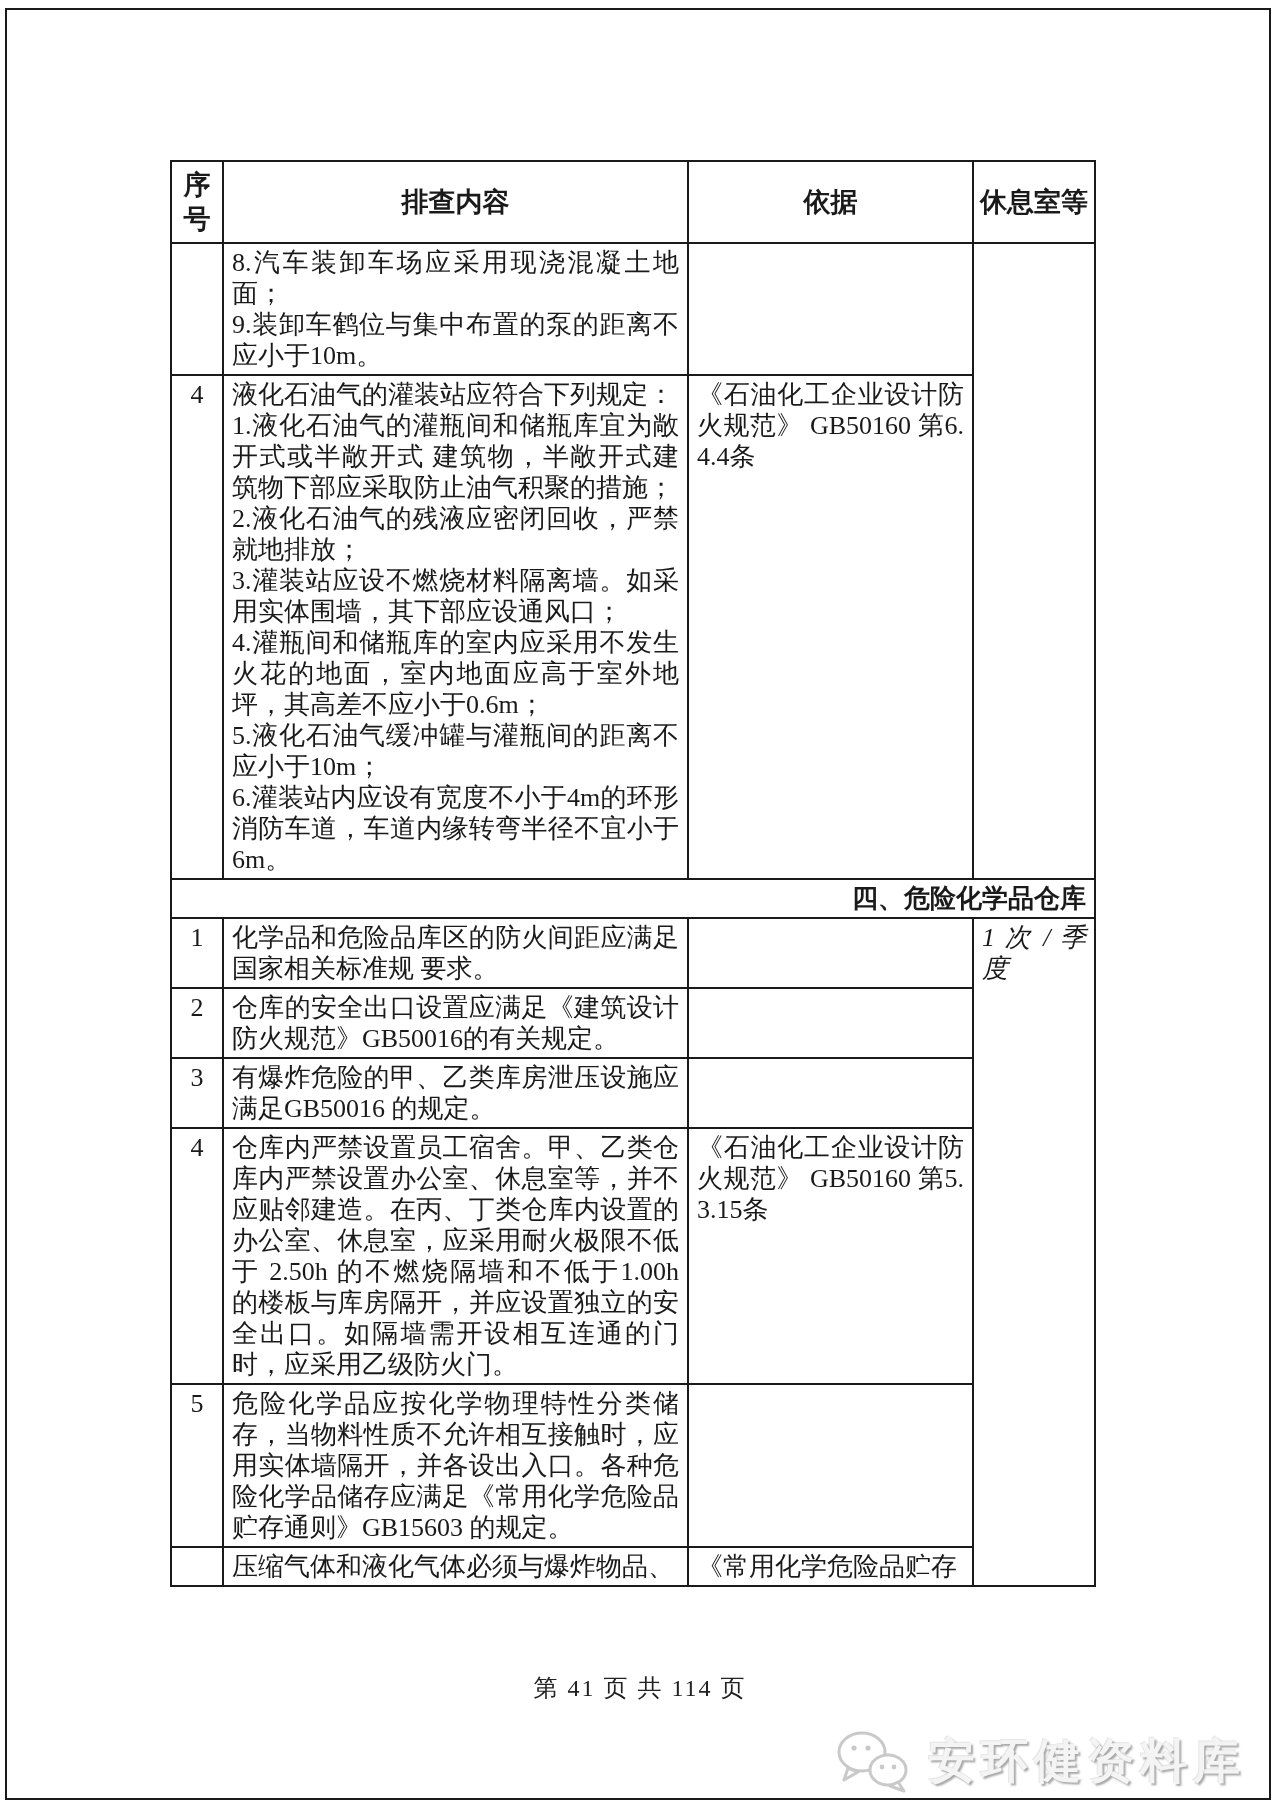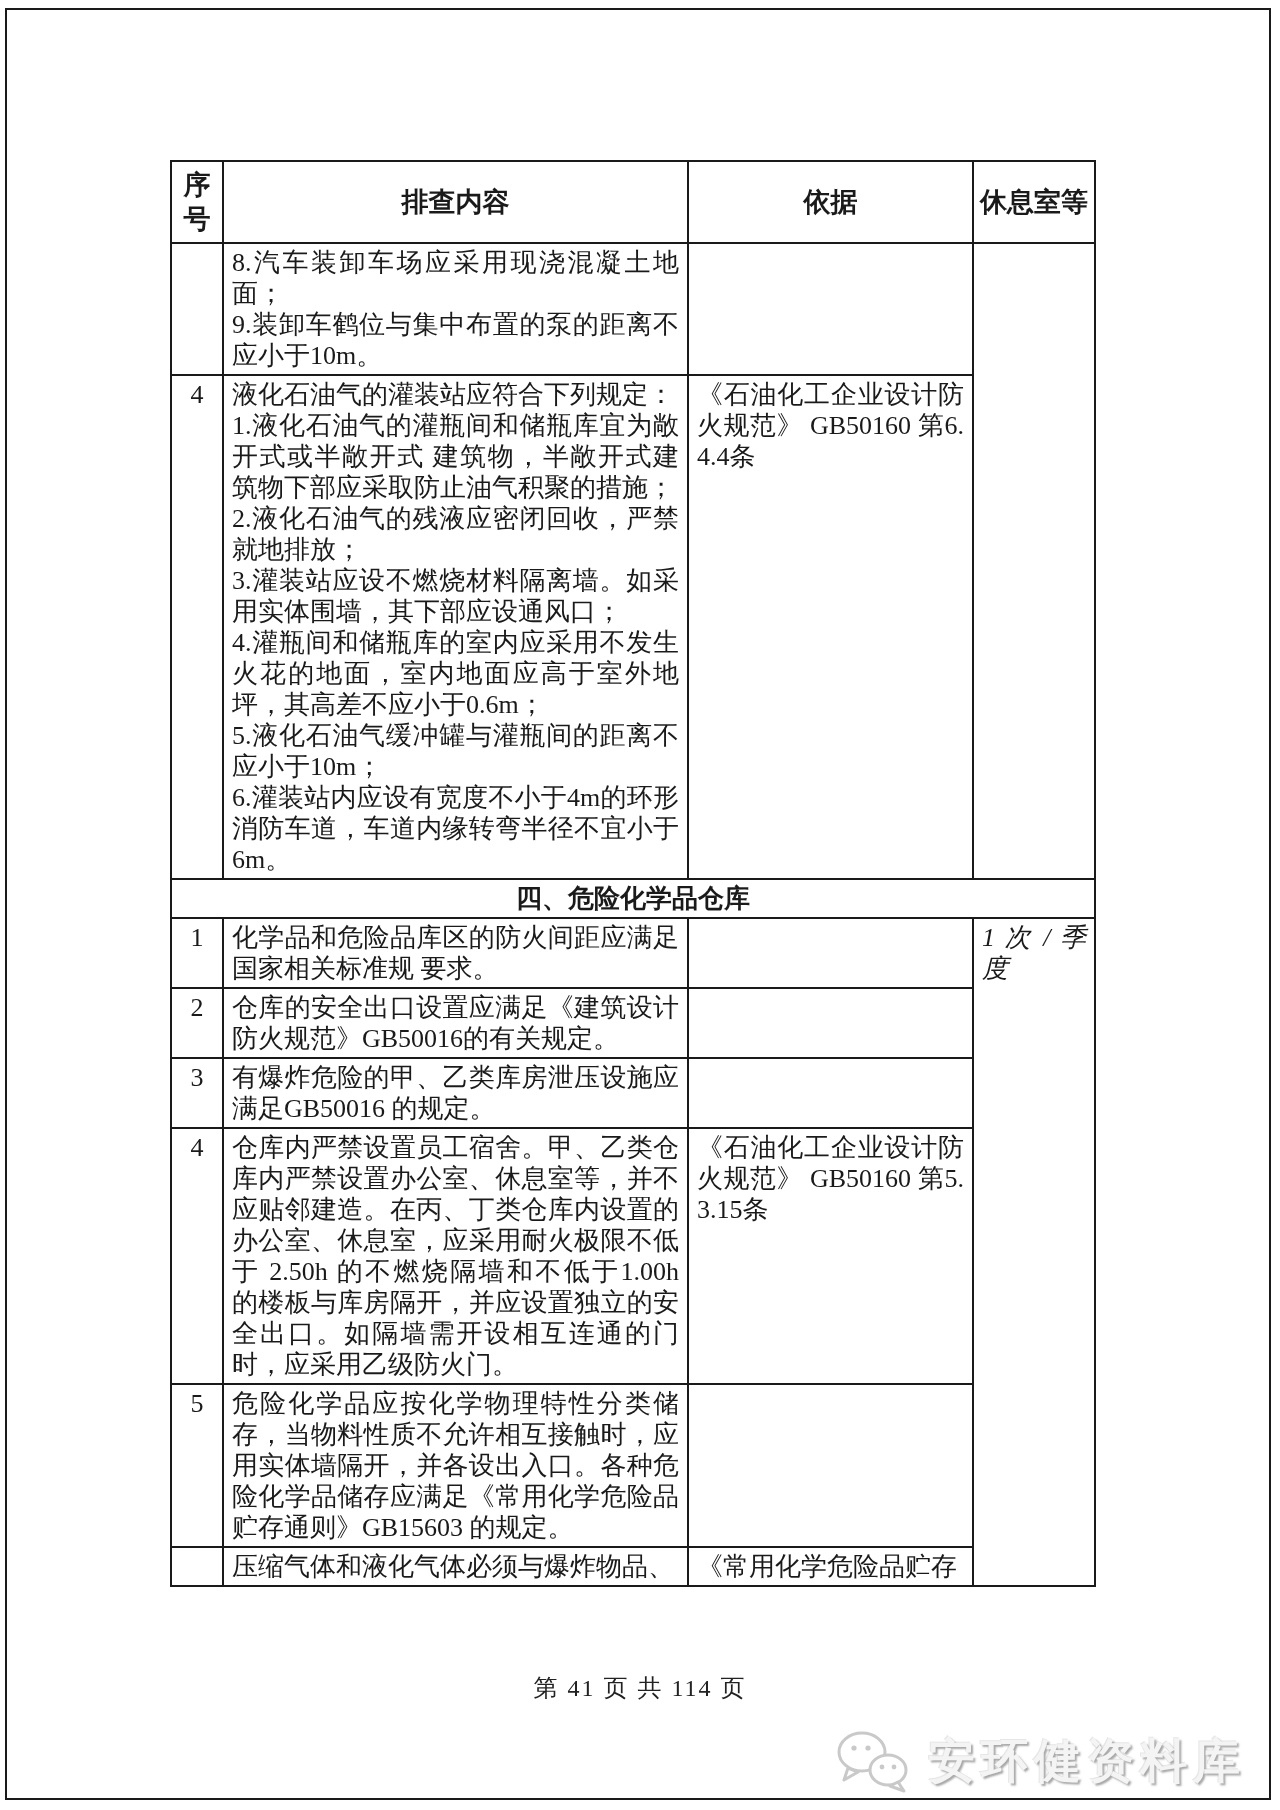--- a/index.html
+++ b/index.html
@@ -71,21 +71,21 @@
   td.freq-cell {
     text-align: justify;
     vertical-align: top;
     font-style: italic;
   }
   td.section-cell {
     font-weight: bold;
     font-size: 27px;
     line-height: 34px;
     padding: 4px 6px;
-    text-align: center;
+    text-align: right;
   }
   .footer {
     position: absolute;
     left: 0;
     top: 1672px;
     width: 100%;
     text-align: center;
     font-size: 24px;
     letter-spacing: 2px;
     color: #222222;

